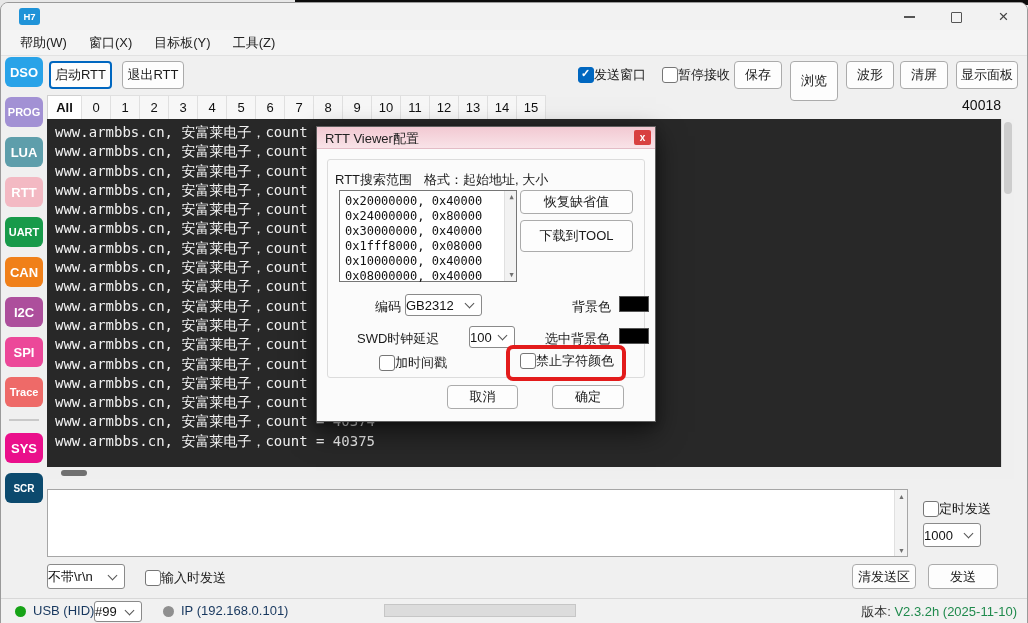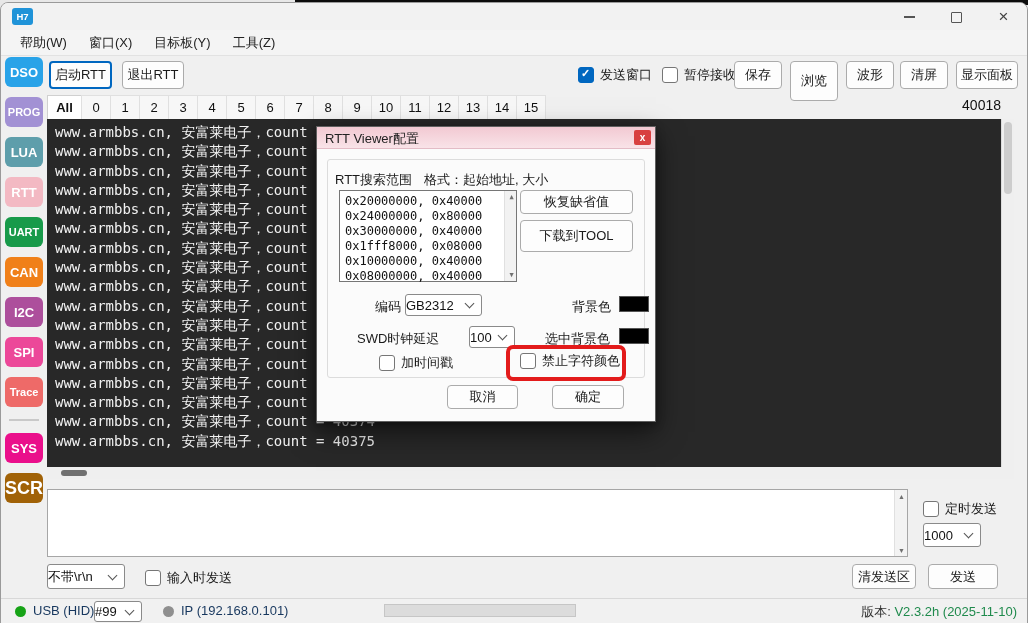--- a/index.html
+++ b/index.html
@@ -6,36 +6,36 @@
   #stage{position:relative;width:1028px;height:623px;overflow:hidden;background:#e8e8e8;
          font-family:"Liberation Sans",sans-serif;-webkit-font-smoothing:antialiased;}
   .abs{position:absolute;}
   
   #bg-strip{left:295px;top:0;width:733px;height:5px;background:#0c0c0c;}
   
   #app{left:0;top:2px;width:1026px;height:620px;background:#f0f0f0;border:1px solid #9a9a9a;
        border-radius:8px 8px 0 0;overflow:hidden;}
   
   #titlebar{left:0;top:0;width:100%;height:28px;background:#f2f2f2;}
-  #app-icon{left:11px;top:5px;width:21px;height:17px;border-radius:3px;color:#fff;font-weight:bold;
+  #app-icon{left:18px;top:5px;width:21px;height:17px;border-radius:3px;color:#fff;font-weight:bold;
             font-size:9.5px;display:flex;align-items:center;justify-content:center;}
   #title-text{left:39px;top:6px;font-size:13px;color:#3c3c3c;white-space:nowrap;}
   .winbtn{top:0;width:45px;height:28px;display:flex;align-items:center;justify-content:center;color:#555;}
   #btn-min{left:886px;} #btn-max{left:933px;} #btn-close{left:980px;font-size:17px;color:#444;}
   #btn-min .bar{width:11px;height:1.5px;background:#555;}
   #btn-max .box{width:9px;height:9px;border:1.2px solid #555;border-radius:1px;}
   
   #menubar{left:0;top:27px;width:100%;height:26px;background:#f4f4f4;border-bottom:1px solid #e2e2e2;
            display:flex;align-items:center;padding-left:8px;box-sizing:border-box;}
   .menu-item{padding:0 11px;font-size:13px;color:#222;line-height:26px;}
   
   .btn{background:#fdfdfd;border:1px solid #ababab;border-radius:4px;font-size:13px;color:#1a1a1a;
        display:flex;align-items:center;justify-content:center;box-sizing:border-box;white-space:nowrap;}
   .btn.primary{border:2px solid #0067c0;}
-  .cb-row{display:flex;align-items:center;gap:6px;font-size:13px;color:#1a1a1a;white-space:nowrap;}
+  .cb-row{display:flex;align-items:center;font-size:13px;color:#1a1a1a;white-space:nowrap;}
   .cb-box{position:relative;width:14px;height:14px;border:1px solid #767676;border-radius:3px;background:#fff;flex:0 0 auto;}
   .cb-box.checked{background:#0067c0;border-color:#0067c0;}
   .cb-box.checked::after{content:"✓";position:absolute;left:2px;top:-1px;color:#fff;font-size:11px;font-weight:bold;}
   .combo{background:#fff;border:1px solid #8a8a8a;border-radius:3px;display:flex;align-items:center;
          font-size:13px;color:#111;box-sizing:border-box;}
   .combo .chev{margin-left:auto;margin-right:8px;width:6px;height:6px;border-right:1.4px solid #555;
                border-bottom:1.4px solid #555;transform:rotate(45deg);margin-top:-3px;}
   .lbl{font-size:13px;color:#1a1a1a;white-space:nowrap;}
   
   #sidebar{left:3px;top:54px;width:40px;display:flex;flex-direction:column;gap:10px;align-items:center;}
@@ -117,21 +117,21 @@
         <div class="sb-btn" style="background: rgb(162, 145, 212); font-size: 11px;">PROG</div>
         <div class="sb-btn" style="background: rgb(94, 158, 171); font-size: 13px;">LUA</div>
         <div class="sb-btn" style="background: rgb(243, 185, 195); font-size: 13px;">RTT</div>
         <div class="sb-btn" style="background: rgb(24, 154, 74); font-size: 11px;">UART</div>
         <div class="sb-btn" style="background: rgb(240, 128, 25); font-size: 13px;">CAN</div>
         <div class="sb-btn" style="background: rgb(173, 79, 156); font-size: 13px;">I2C</div>
         <div class="sb-btn" style="background: #ec4899; font-size: 13px;">SPI</div>
         <div class="sb-btn" style="background: rgb(238, 106, 104); font-size: 11px;">Trace</div>
         <div class="sb-divider"></div>
         <div class="sb-btn" style="background: rgb(234, 15, 139); font-size: 13px;">SYS</div>
-        <div class="sb-btn" style="background: #a16207; font-size: 18px;">SCR</div>
+        <div class="sb-btn" style="background: #0c4a6e; font-size: 10px;">SCR</div>
       </div>
 
     <div class="abs btn primary" style="left:48px;top:58px;width:63px;height:28px;">启动RTT</div>
     <div class="abs btn" style="left:121px;top:58px;width:62px;height:28px;">退出RTT</div>
 
     <div class="abs cb-row" style="left:577px;top:63px;">
       <span class="cb-box checked"></span>
       <span class="lbl">发送窗口</span>
     </div>
     <div class="abs cb-row" style="left:661px;top:63px;">

